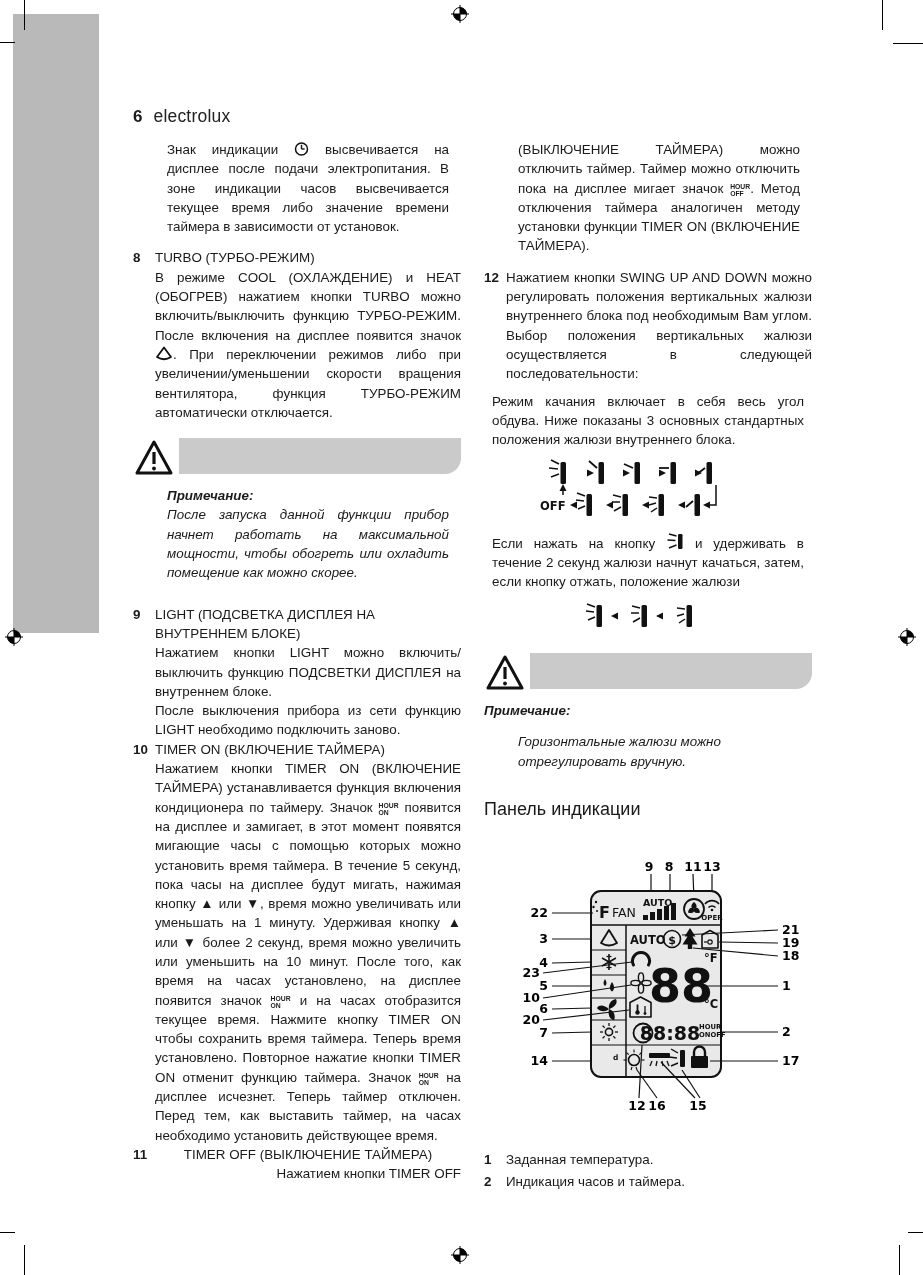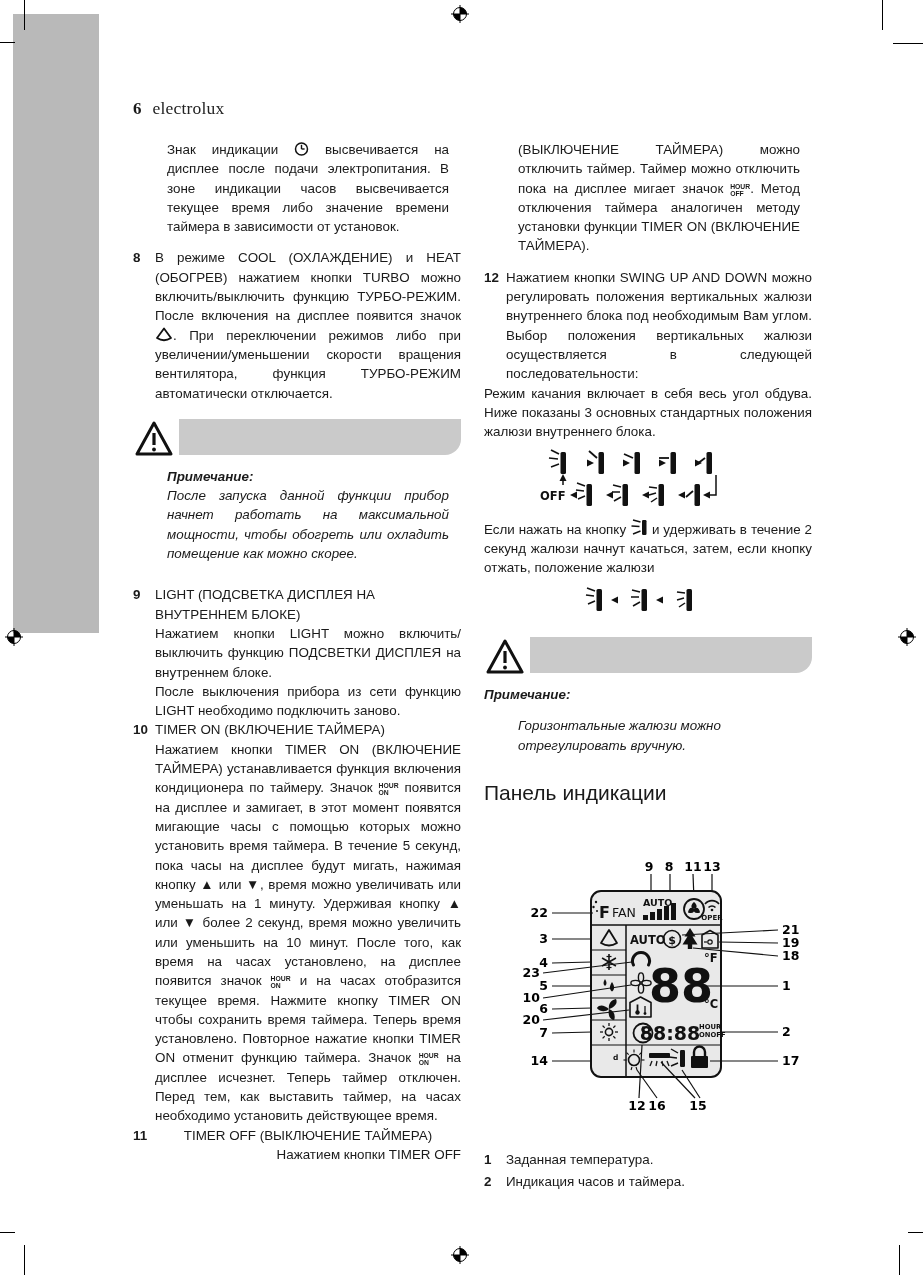--- a/index.html
+++ b/index.html
@@ -3,41 +3,41 @@
 <meta charset="utf-8">
 <style>
   html,body{margin:0;padding:0;background:#fff;}
   .page{position:relative;width:923px;height:1275px;background:#fff;overflow:hidden;
         font-family:"Liberation Sans",sans-serif;color:#1a1a1a;}
   
   .graybar{position:absolute;left:13px;top:14px;width:86px;height:619px;background:#b9b9b9;}
   .cm{position:absolute;background:#000;}
   .reg{position:absolute;}
   
-  .header{position:absolute;left:133px;top:98px;font-family:Liberation Serif, serif;}
+  .header{position:absolute;left:133px;top:106px;}
   .pagenum{font-size:17px;font-weight:bold;}
   .brand{font-size:17.5px;margin-left:11px;color:#222;letter-spacing:.2px;}
   
   .col{position:absolute;width:328px;font-size:13.4px;line-height:19.3px;text-align:justify;}
   #col-left{left:133px;top:128px;}
   #col-right{left:484px;top:128px;}
   .hang{position:relative;padding-left:22px;margin:0;}
   .hang .num{position:absolute;left:0;top:0;font-weight:bold;text-align:left;}
   .indent{padding-left:22px;margin:12px;}
-  .flush{margin:0;}
+  .flush{margin:8px;}
   .it{font-style:italic;}
   .b{font-weight:bold;font-style:italic;}
   
   .warnband{position:relative;height:36px;background:#cacaca;border-bottom-right-radius:16px;margin:16px 0 12px;}
   .warnband .tribox{position:absolute;left:0;top:0;width:46px;height:46px;background:#fff;}
   
   .stack{display:inline-block;vertical-align:-3px;font-size:6.8px;font-weight:bold;line-height:7px;text-align:left;letter-spacing:0;}
   .stack span{display:block;}
   .inlicon{vertical-align:-2px;}
-  .h2{font-size:21px;font-weight:400;margin:26px 0 0;text-align:left;line-height:24px;}
+  .h2{font-size:18px;font-weight:400;margin:26px 0 0;text-align:left;line-height:24px;}
   .diagwrap{text-align:center;margin:6px 0 4px;}
   .legend{margin-top:14px;text-align:left;}
   .legend-item{position:relative;padding-left:22px;margin-top:3px;}
   .legend-item .num{position:absolute;left:0;font-weight:bold;}
   svg text{font-family:"DejaVu Sans",sans-serif;}
   .panelsvg{position:absolute;left:500px;top:850px;}
 </style>
 </head>
 <body>
 
@@ -92,20 +92,21 @@
       <svg class="inlicon" width="15" height="15" viewBox="0 0 15 15">
         <circle cx="7.5" cy="8" r="6" fill="none" stroke="#111" stroke-width="1.5"></circle>
         <line x1="7.5" y1="8" x2="7.5" y2="3.8" stroke="#111" stroke-width="1.4"></line>
         <line x1="7.5" y1="8" x2="10.6" y2="8" stroke="#111" stroke-width="1.4"></line>
       </svg>
       <span>высвечивается на дисплее после подачи электропитания. В зоне индикации часов высвечивается текущее время либо значение времени таймера в зависимости от установок.</span>
     </p>
 
     <div class="hang">
       <span class="num">8</span>
+      <div style="text-align:left">TURBO (ТУРБО-РЕЖИМ)</div>
       <div>
         <span>В режиме COOL (ОХЛАЖДЕНИЕ) и HEAT (ОБОГРЕВ) нажатием кнопки TURBO можно включить/выключить функцию ТУРБО-РЕЖИМ. После включения на дисплее появится значок</span>
         <svg class="inlicon" width="18" height="15" viewBox="0 0 18 15">
           <path d="M9,1.5 L16,11 Q9,15.5 2,11 Z" fill="none" stroke="#111" stroke-width="1.8" stroke-linejoin="round"></path>
         </svg><span>. При переключении режимов либо при увеличении/уменьшении скорости вращения вентилятора, функция ТУРБО-РЕЖИМ автоматически отключается.</span>
       </div>
     </div>
 
     <div class="warnband">
       <div class="tribox">

